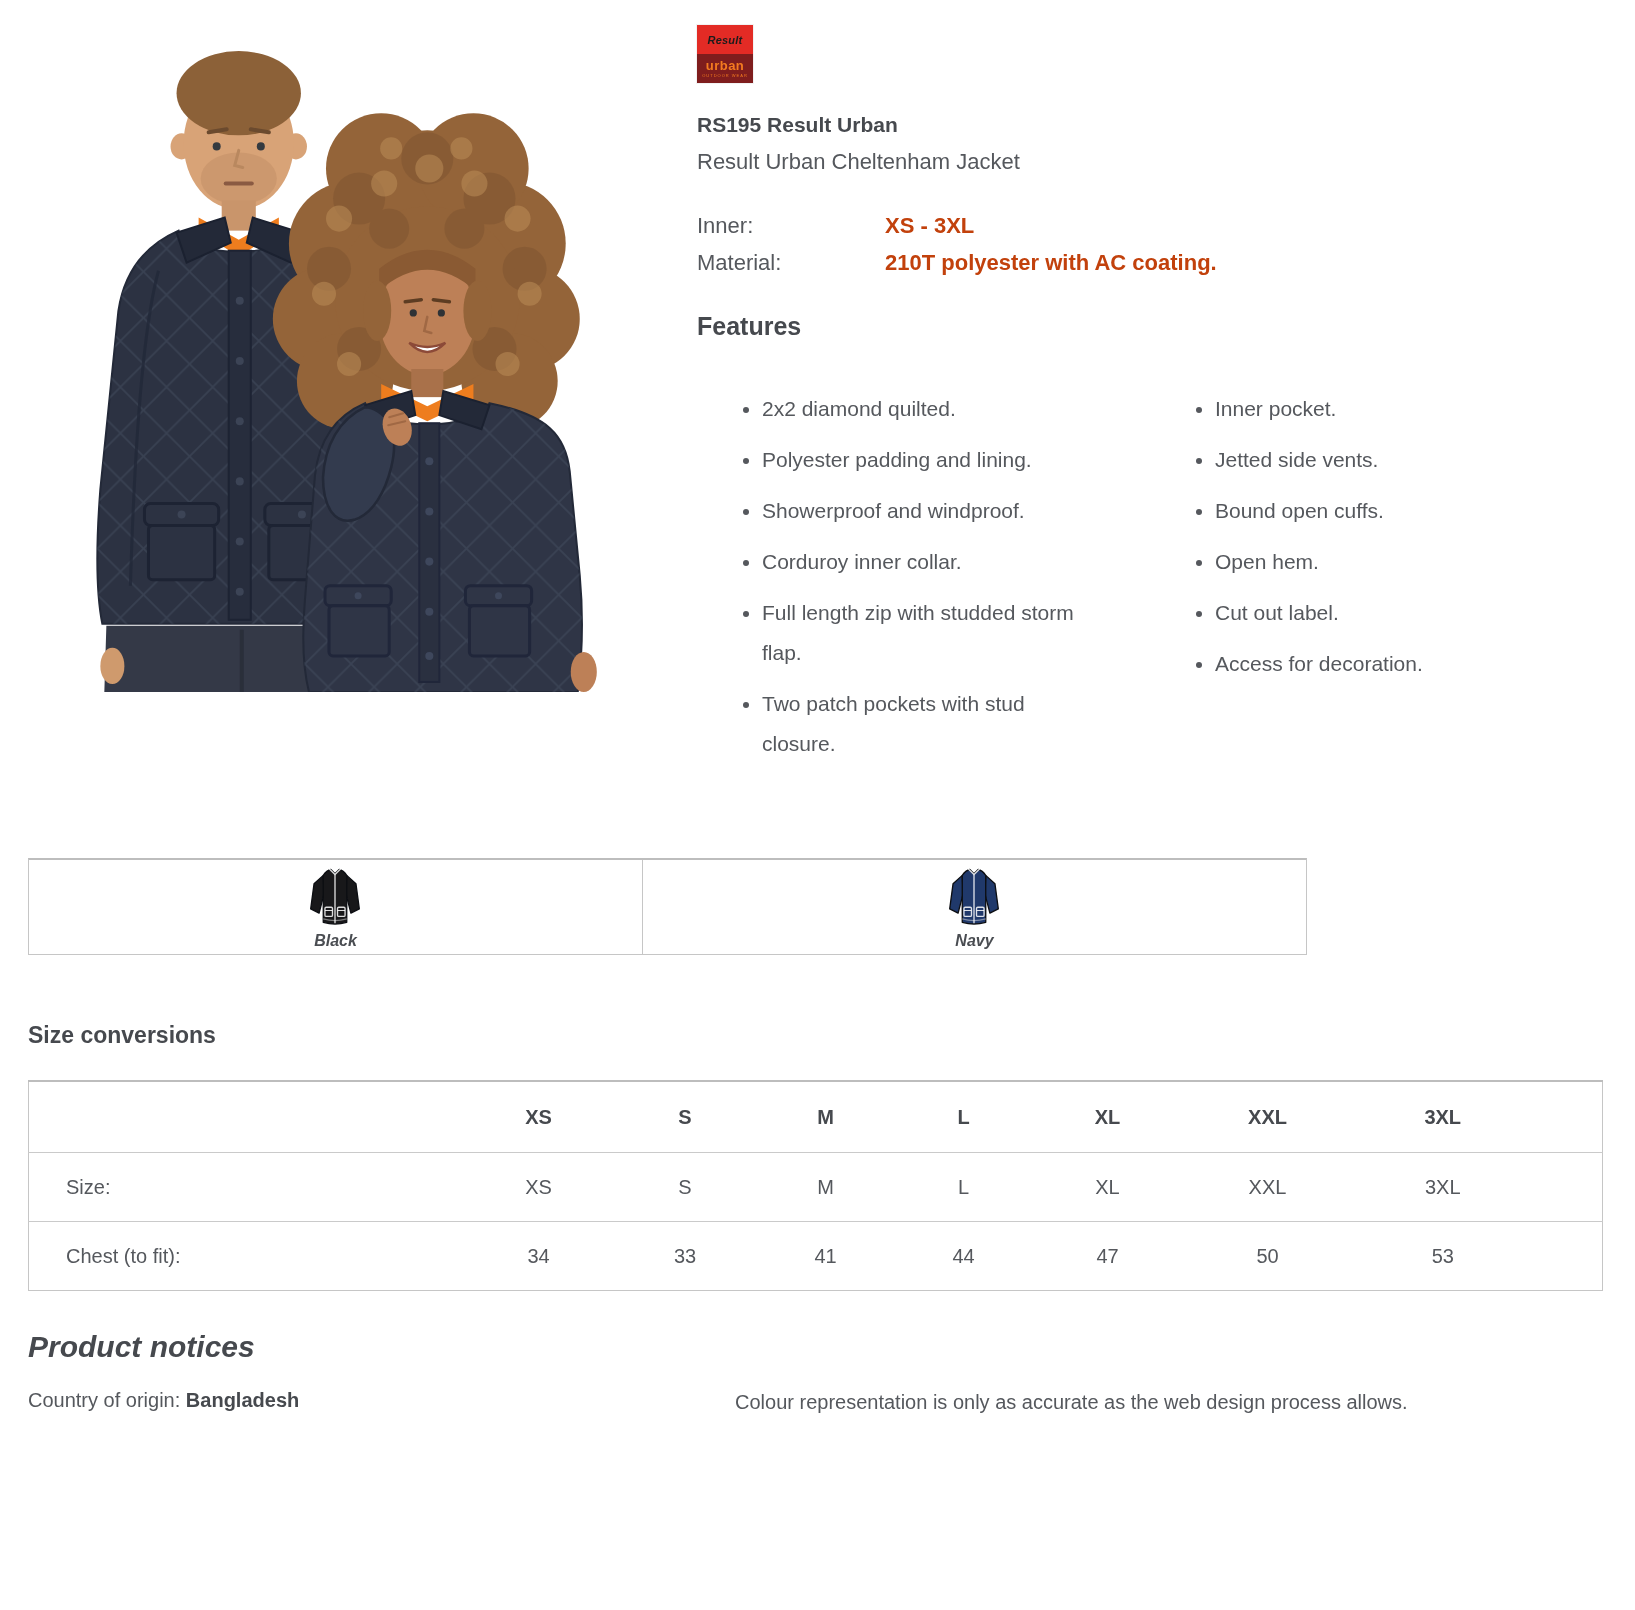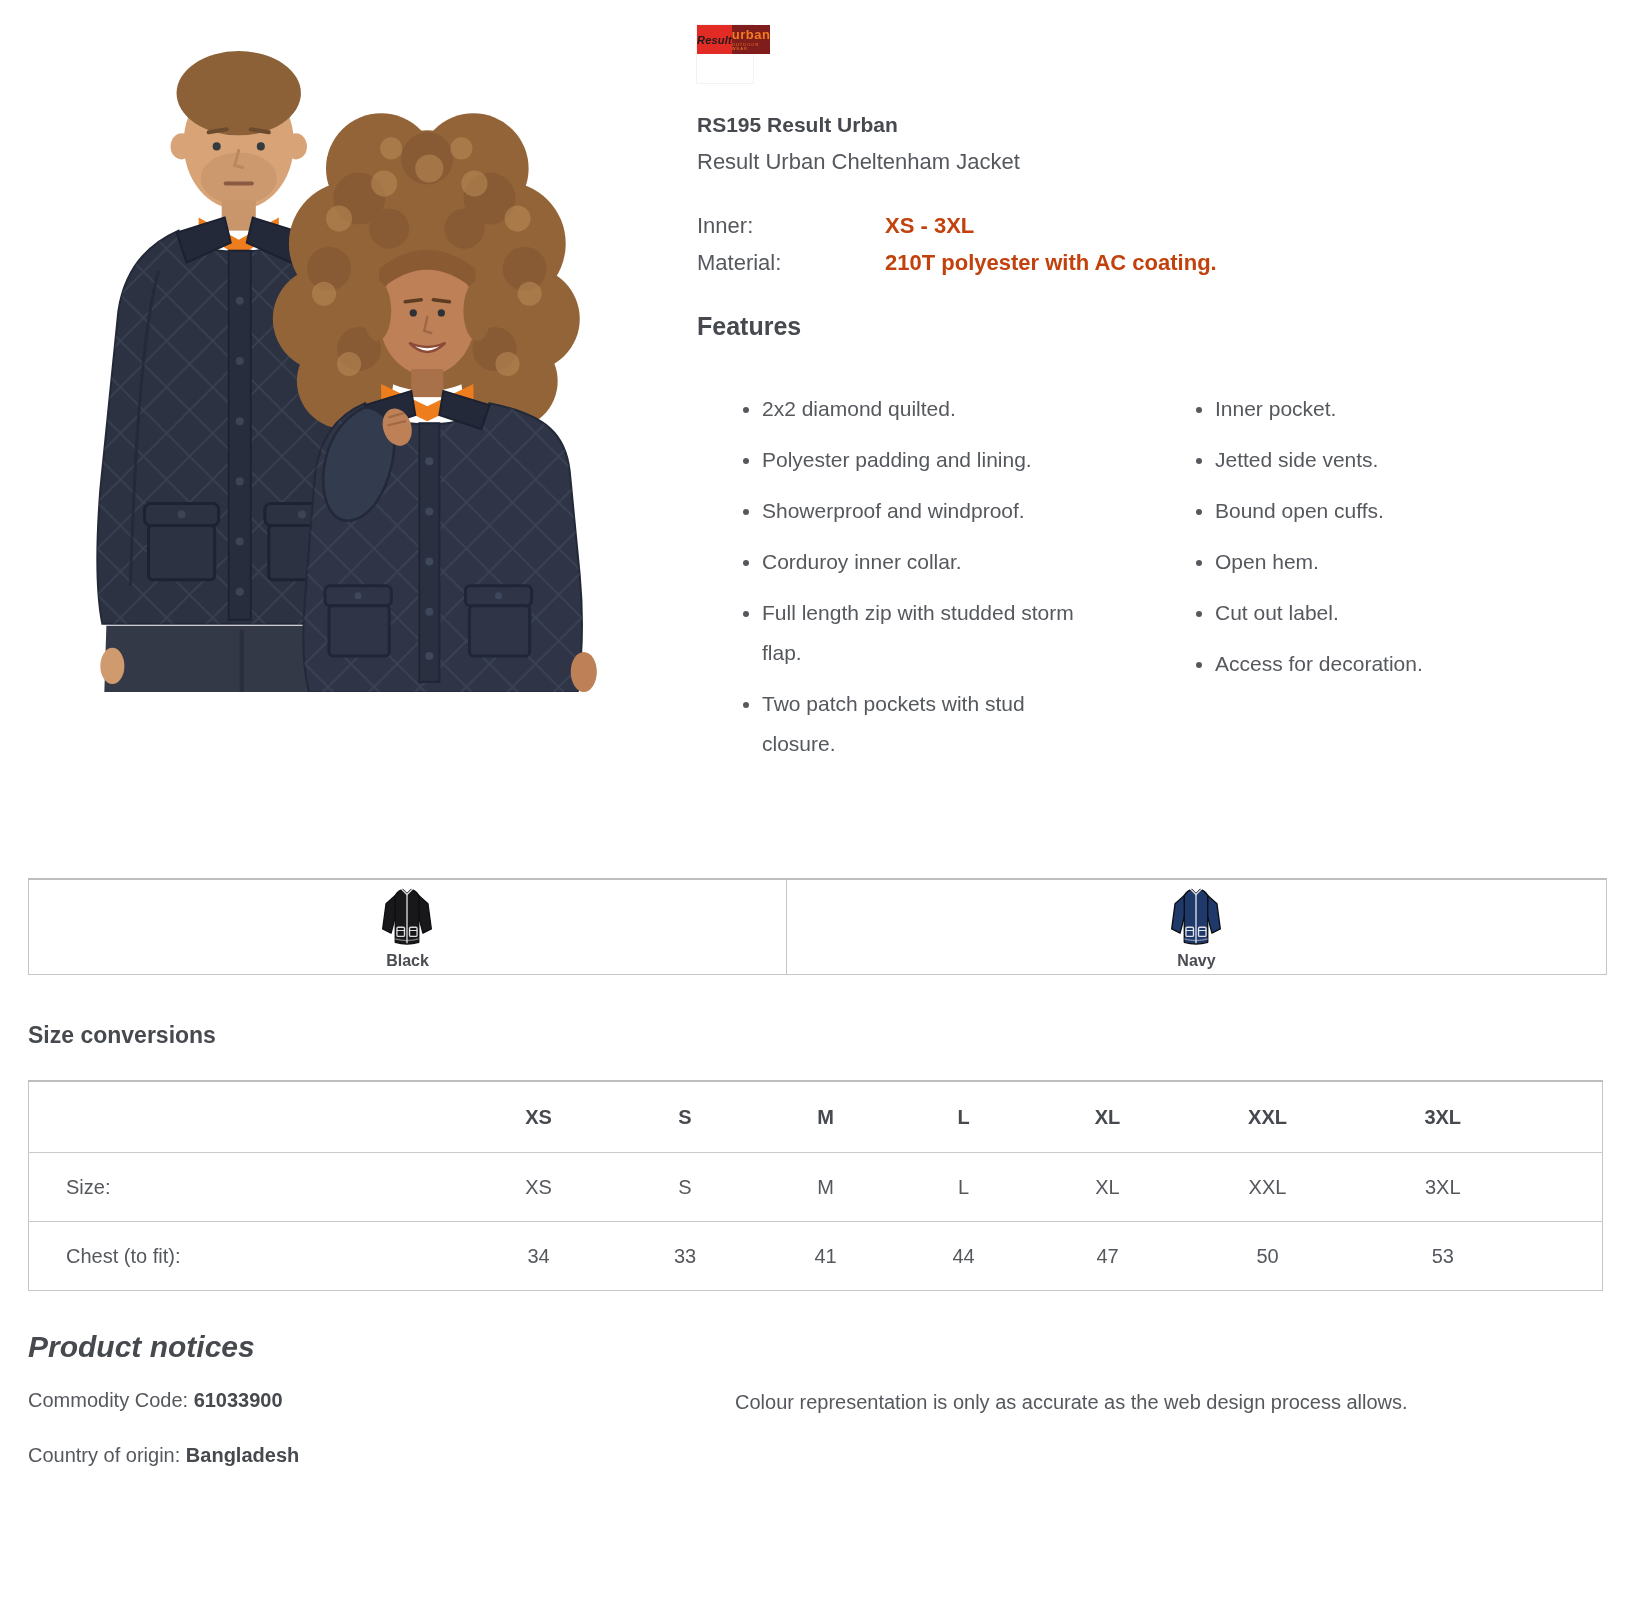--- a/index.html
+++ b/index.html
@@ -3,21 +3,21 @@
 <meta charset="utf-8">
 <style>
   html,body{margin:0;padding:0;background:#ffffff;}
   body{width:1635px;height:1610px;position:relative;overflow:hidden;
        font-family:"Liberation Sans","DejaVu Sans",sans-serif;color:#55585d;}
 
   
   .photo{position:absolute;left:28px;top:18px;width:592px;height:674px;}
   .info{position:absolute;left:697px;top:25px;width:880px;}
 
-  .brand-logo{width:56px;height:58px;display:flex;flex-direction:row;
+  .brand-logo{width:56px;height:58px;display:flex;flex-direction:column;
               box-shadow:0 0 0 1px rgba(0,0,0,0.05);}
   .logo-top{height:29px;background:#e32b25;display:flex;align-items:center;justify-content:center;}
   .logo-top span{font-style:italic;font-weight:bold;font-size:11px;color:#1c1c1c;letter-spacing:0.2px;}
   .logo-bottom{height:29px;background:#7f1d1d;display:flex;flex-direction:column;align-items:center;justify-content:center;line-height:1;}
   .logo-urban{color:#f47b20;font-weight:bold;font-size:13px;letter-spacing:0.5px;}
   .logo-sub{color:#f47b20;font-size:4px;letter-spacing:1px;text-transform:uppercase;margin-top:2px;}
 
   .prod-title{margin:28px 0 0 0;font-size:21px;line-height:28px;font-weight:bold;color:#46494e;}
   .prod-sub{margin:10px 0 0 0;font-size:22px;line-height:26px;color:#55585d;}
 
@@ -27,22 +27,22 @@
   .spec-value{font-weight:bold;color:#c2410c;}
 
   .features-h{margin:30px 0 0 0;font-size:25px;line-height:30px;font-weight:bold;color:#46494e;}
   .features-cols{display:flex;margin-top:48px;}
   .features-cols ul{margin:0;padding:0 0 0 65px;list-style:disc;}
   .features-cols ul.left{width:335px;margin-right:53px;}
   .features-cols ul.right{width:360px;}
   .features-cols li{font-size:21px;line-height:40px;margin-bottom:11px;color:#55585d;max-width:335px;}
 
   
-  .colors-table{position:absolute;left:28px;top:878px;width:1579px;height:97px;
-                border:1px solid #c6c6c6;border-top:2px solid #bdbdbd;display:flex;box-sizing:border-box;}
+  .colors-table{position:absolute;left:28px;top:858px;width:1279px;height:97px;
+                border:1px solid #c6c6c6;border-top:2px solid #bdbdbd;display:flex;box-sizing:border-box;font-style:italic;}
   .color-cell{width:48%;display:flex;flex-direction:column;align-items:center;justify-content:flex-start;padding-top:7px;box-sizing:border-box;}
   .color-cell + .color-cell{border-left:1px solid #c6c6c6;width:52%;}
   .jacket-icon{width:56px;height:62px;display:block;}
   .color-label{font-size:16px;font-weight:bold;color:#4a4d52;margin-top:3px;}
 
   
   .sizes-h2{position:absolute;left:28px;top:1022px;margin:0;font-size:23px;font-weight:bold;color:#46494e;}
   .size-table{position:absolute;left:28px;top:1080px;width:1574px;border-collapse:collapse;table-layout:fixed;
               border:1px solid #c6c6c6;border-top:2px solid #bdbdbd;font-size:20px;color:#55585d;}
   .size-table th{font-weight:bold;color:#46494e;height:68px;text-align:center;vertical-align:middle;}
@@ -326,20 +326,17 @@
       <td>50</td>
       <td>53</td>
     </tr>
   </tbody>
 </table>
 
 <h2 class="notices-h2">Product notices</h2>
 
 <div class="notices-left">
   <div class="notice-line">
-    <span>Commodity Code: </span><b>61033900</b>
-  </div>
-  <div class="notice-line">
     <span>Country of origin: </span><b>Bangladesh</b>
   </div>
 </div>
 
 <div class="notices-note">Colour representation is only as accurate as the web design process allows.</div>
 
 </body></html>

